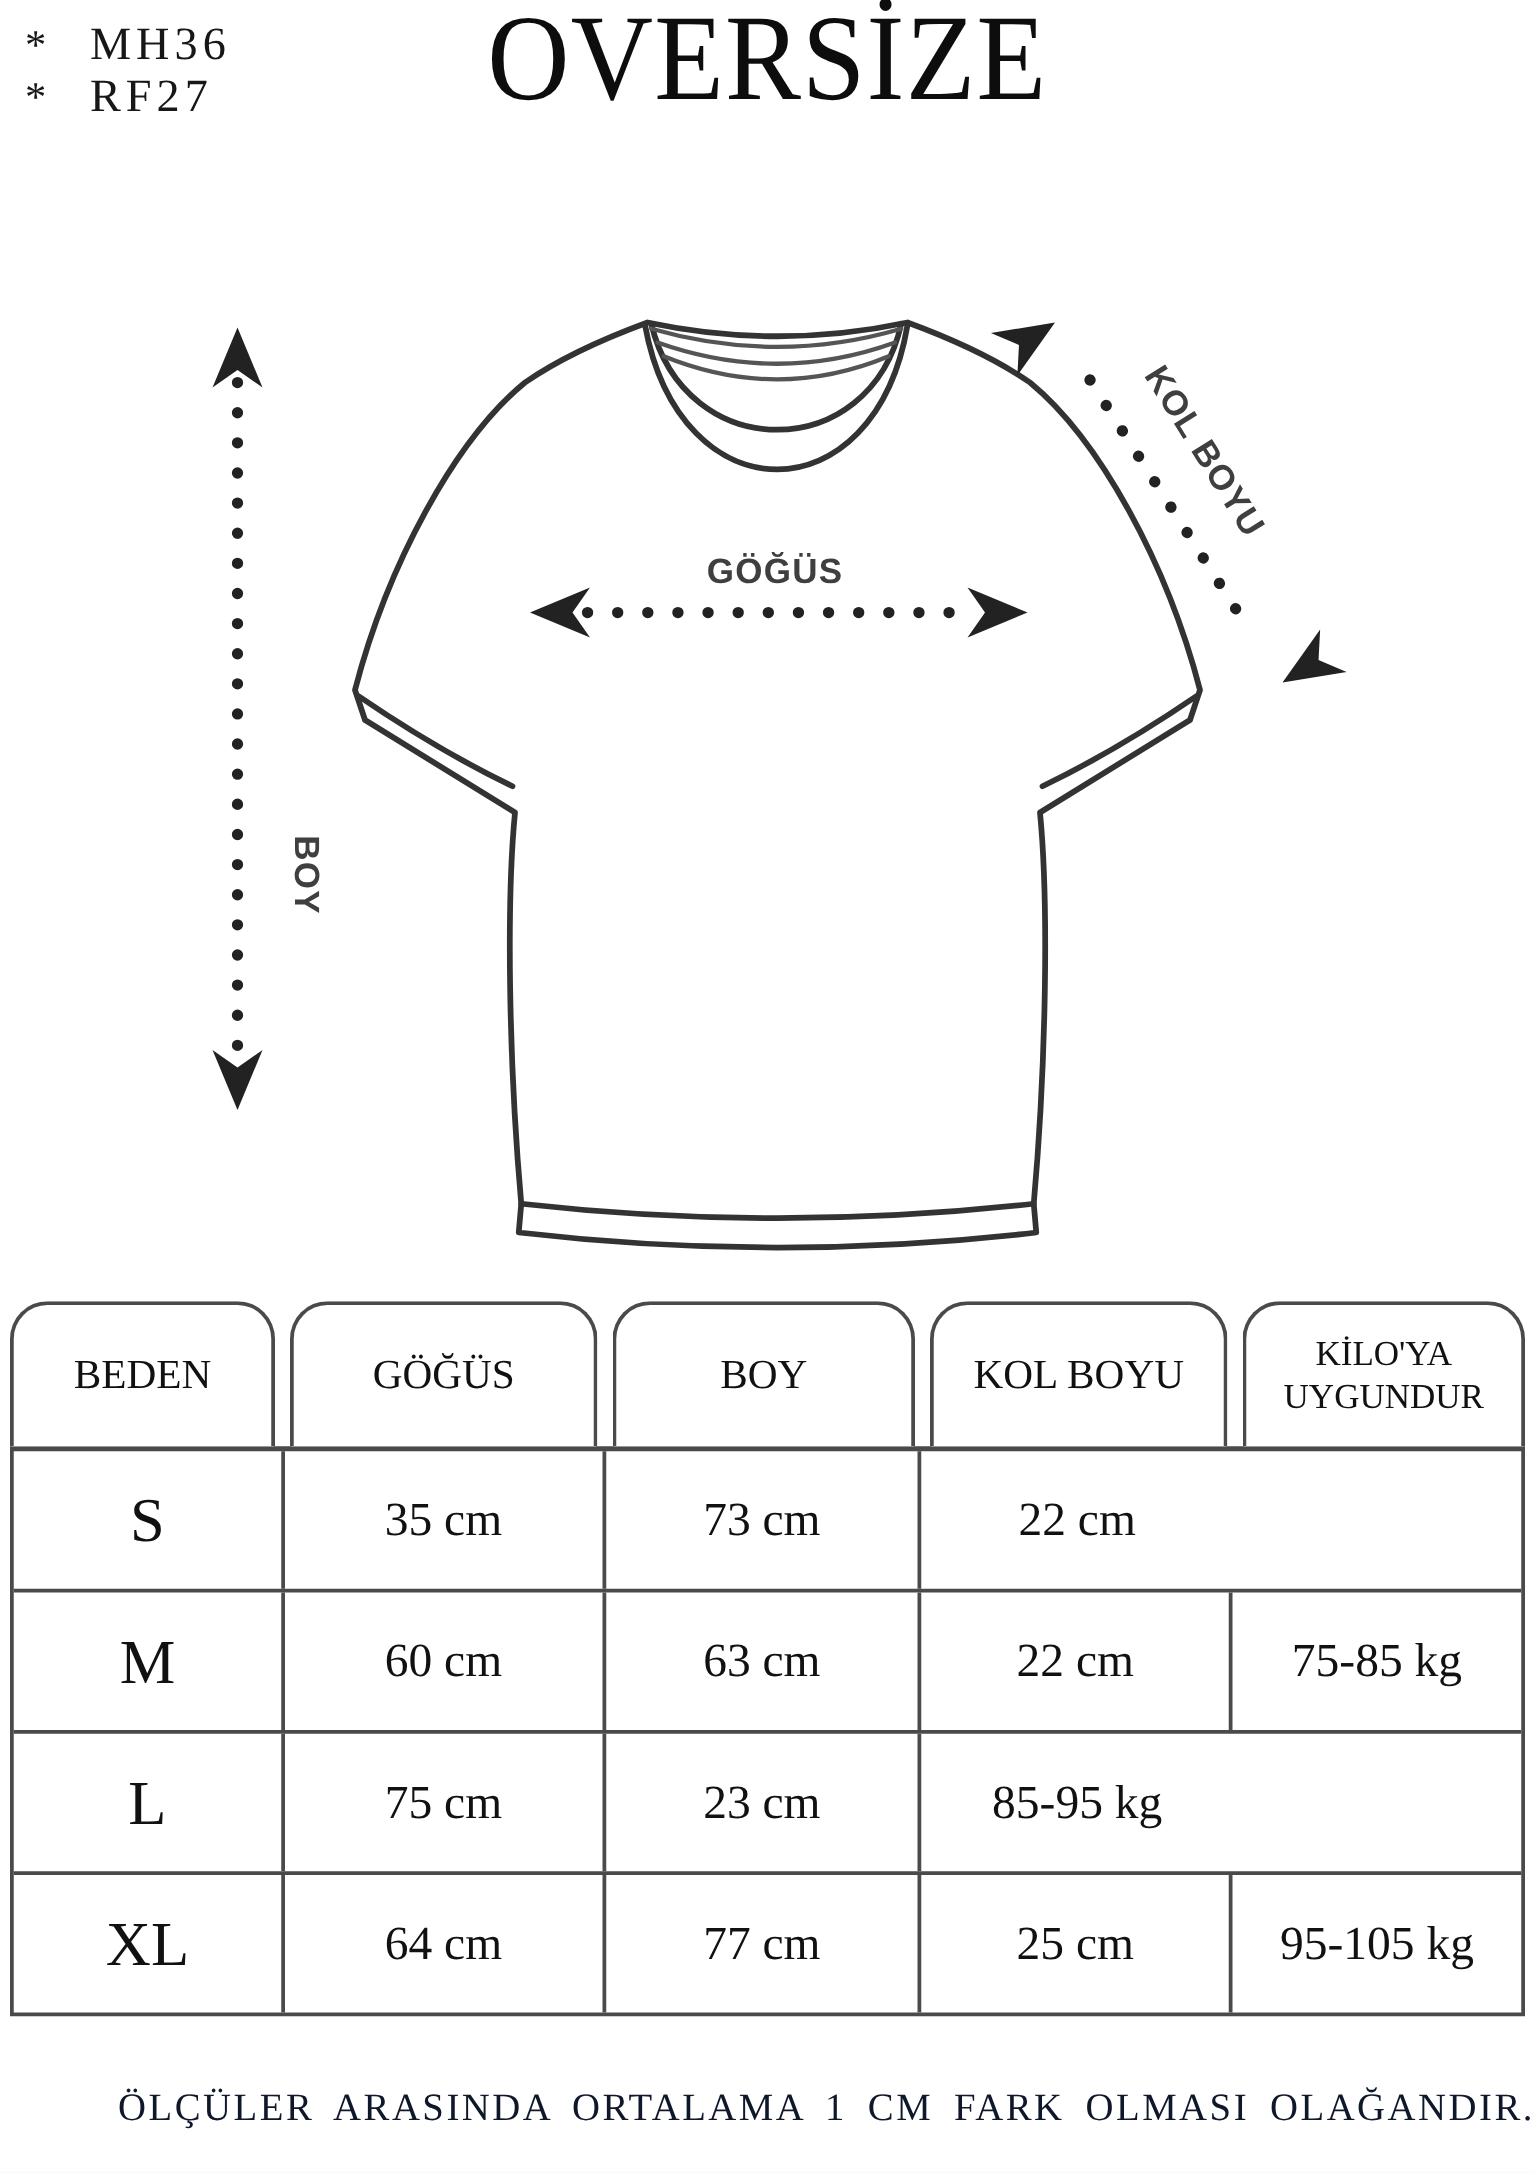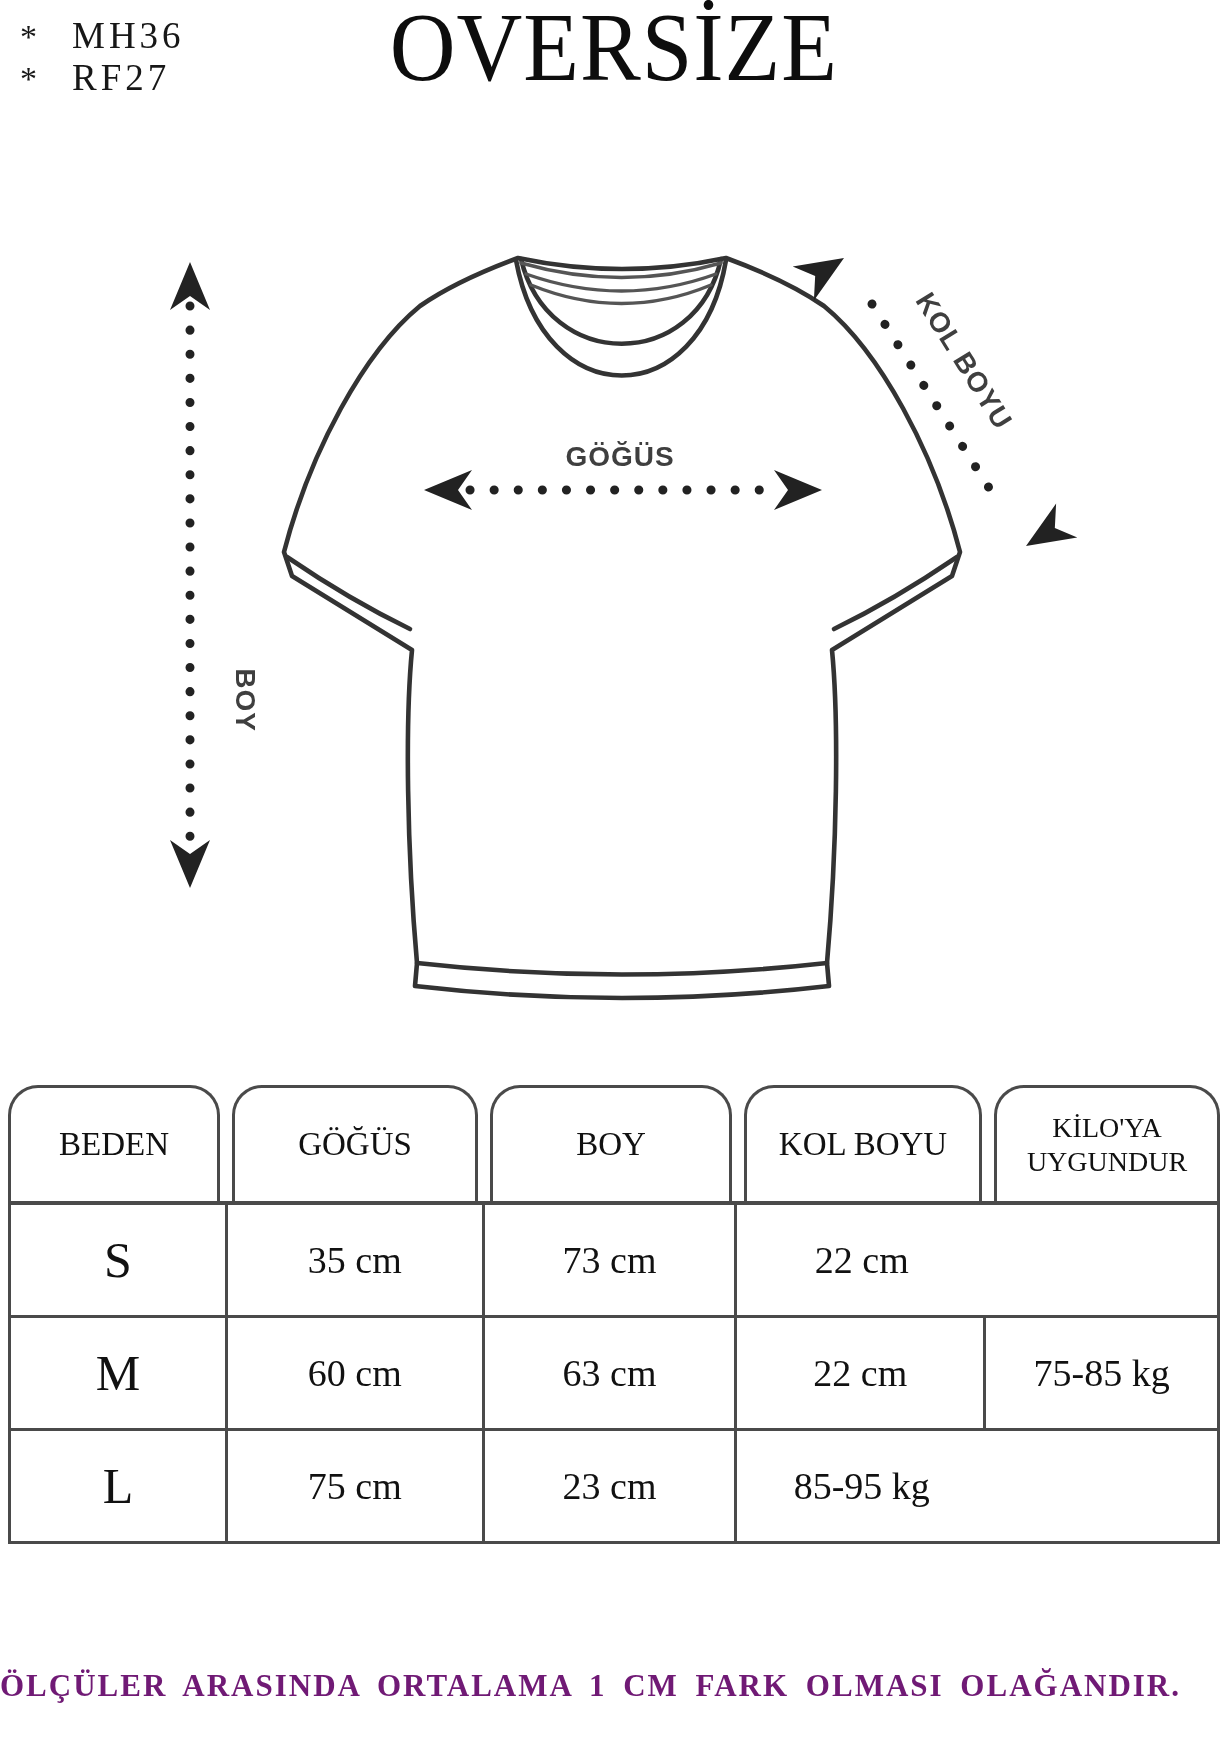--- a/index.html
+++ b/index.html
@@ -14,40 +14,40 @@
 
   
   .title{position:absolute;left:0;top:-4px;width:100%;text-align:center;
          font-size:98px;color:#0d0d0d;line-height:1.05;}
   .title span{display:inline-block;transform:scaleX(.93);letter-spacing:1px;}
 
   
   .diagram{position:absolute;left:0;top:0;}
 
   
-  .size-table{position:absolute;left:8px;top:1085px;width:1212px;color:#111;}
+  .size-table{position:absolute;left:8px;top:1041px;width:1212px;color:#111;}
   .thead{display:grid;grid-template-columns:218fr 258fr 254fr 250fr 232fr;height:116px;}
   .tab{height:100%;margin:0 6px;border:3px solid #4a4a4a;border-bottom:none;
        border-radius:30px 30px 0 0;display:flex;align-items:center;justify-content:center;
        text-align:center;font-size:33px;box-sizing:border-box;background:#fff;}
   .tab-wrap:first-child .tab{margin-left:0;}
   .tab-wrap:last-child .tab{margin-right:0;}
   .tab.small{font-size:28px;line-height:1.2;padding:0 24px;}
   .tbody{border:3px solid #4a4a4a;border-top:4px solid #4a4a4a;background:#fff;}
   .trow{display:grid;grid-template-columns:218fr 258fr 254fr 250fr 232fr;height:110px;
         border-bottom:3px solid #4a4a4a;}
   .trow:last-child{border-bottom:none;}
   .tcell{display:flex;align-items:center;justify-content:center;font-size:38px;
          border-right:3px solid #4a4a4a;}
   .tcell:last-child{border-right:none;}
   .tcell.size{font-size:50px;}
 
   
-  .footer-note{position:absolute;left:0;top:1668px;width:100%;text-align:left;
-               font-size:31px;letter-spacing:2px;word-spacing:7px;color:#701a75;font-weight:bold;}
+  .footer-note{position:absolute;left:0;top:1668px;width:100%;text-align:right;
+               font-size:31px;letter-spacing:2px;word-spacing:7px;color:#0f172a;}
 </style>
 </head>
 <body>
 
 <div class="page">
 
   <div class="codes">
     <div class="code-line">
       <span class="code-star">*</span>
       <span class="code-text">MH36</span>
@@ -155,18 +155,25 @@
         <div class="tcell">63 cm</div>
         <div class="tcell">22 cm</div>
         <div class="tcell">75-85 kg</div>
       </div>
       <div class="trow">
         <div class="tcell size">L</div>
         <div class="tcell">75 cm</div>
         <div class="tcell">23 cm</div>
         <div class="tcell">85-95 kg</div>
       </div>
+      <div class="trow">
+        <div class="tcell size">XL</div>
+        <div class="tcell">64 cm</div>
+        <div class="tcell">77 cm</div>
+        <div class="tcell">25 cm</div>
+        <div class="tcell">95-105 kg</div>
+      </div>
     </div>
   </div>
 
   <div class="footer-note">ÖLÇÜLER ARASINDA ORTALAMA 1 CM FARK OLMASI OLAĞANDIR.</div>
 
 </div>
 
 </body></html>

